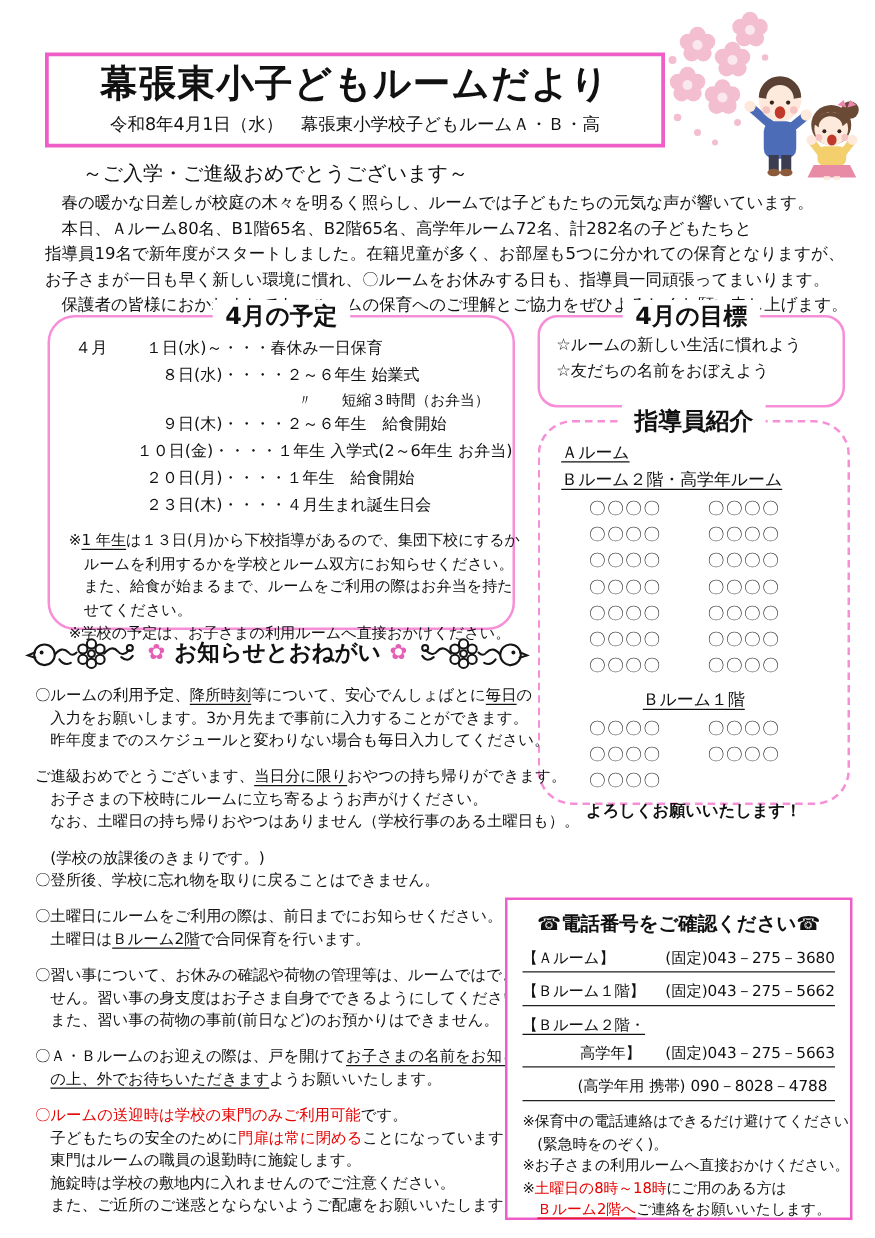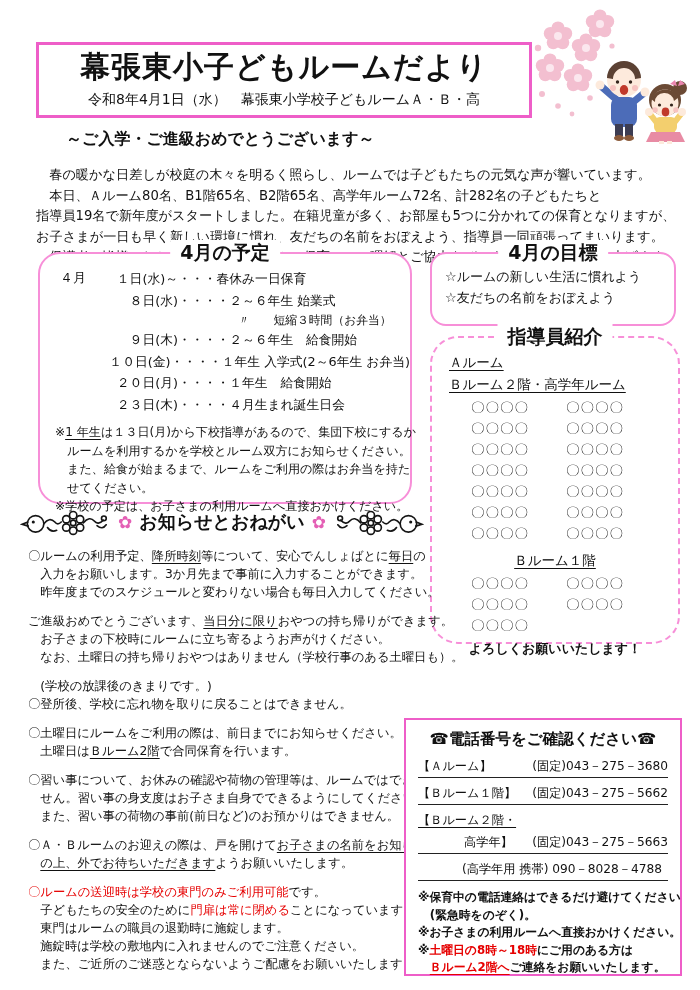--- a/index.html
+++ b/index.html
@@ -18,21 +18,21 @@
   
   .title-box{
     position:absolute;left:36px;top:42px;width:496px;height:76px;
     border:3px solid var(--pink1);text-align:center;background:#fff;
   }
   .main-title{font-size:30px;font-weight:bold;letter-spacing:1px;margin-top:2px;white-space:nowrap;}
   .subtitle{font-size:14px;margin-top:3px;white-space:nowrap;}
   .illustration{position:absolute;left:520px;top:2px;width:176px;height:142px;z-index:3;}
   
   .intro{position:absolute;left:36px;top:129px;width:656px;}
-  .intro-heading{font-weight:bold;font-size:16px;margin-left:30px;margin-bottom:15px;white-space:nowrap;}
+  .intro-heading{font-weight:normal;font-size:16px;margin-left:30px;margin-bottom:3px;white-space:nowrap;}
   .intro-lines>div{font-size:13.2px;line-height:20.5px;white-space:pre;}
   
   .box-title{
     position:absolute;top:-14px;left:50%;transform:translateX(-50%);
     background:#fff;padding:0 10px;font-weight:bold;font-size:19px;white-space:nowrap;
   }
   
   .sched-box{position:absolute;left:38px;top:252px;width:374px;height:252px;
     border:2.5px solid var(--pink2);border-radius:22px;background:#fff;}
   .sched-month{position:absolute;left:20px;top:15px;font-size:13px;}
@@ -79,21 +79,21 @@
   .phone-box{position:absolute;left:404px;top:718px;width:278px;height:258px;
     border:2.5px solid var(--pink1);background:#fff;padding:9px 12px 0 12px;}
   .phone-title{text-align:center;font-weight:bold;font-size:15.5px;margin-bottom:9px;white-space:nowrap;}
   .ph-row{display:flex;justify-content:space-between;font-size:12.2px;line-height:15px;
     border-bottom:1.3px solid #222;margin-bottom:8px;padding-bottom:3px;white-space:pre;}
   .ph-row.noline{border-bottom:none;margin-bottom:4px;}
   .ph-row.noline .ph-label{text-decoration:underline;text-underline-offset:2.5px;}
   .ph-row.indent{padding-left:46px;}
   .ph-row.numonly{justify-content:flex-end;padding-right:6px;}
   .phone-notes{margin-top:7px;font-size:11.8px;}
-  .phone-notes .rline{line-height:17.5px;font-weight:bold;}
+  .phone-notes .rline{line-height:17.5px;}
 </style>
 </head>
 <body>
 
 <div class="page">
 
   <div class="title-box">
     <div class="main-title">幕張東小子どもルームだより</div>
     <div class="subtitle">令和8年4月1日（水）　幕張東小学校子どもルームＡ・Ｂ・高</div>
   </div>
@@ -166,21 +166,21 @@
       </g>
     </svg>
   </div>
 
   <div class="intro">
     <div class="intro-heading">～ご入学・ご進級おめでとうございます～</div>
     <div class="intro-lines">
         <div>　春の暖かな日差しが校庭の木々を明るく照らし、ルームでは子どもたちの元気な声が響いています。</div>
         <div>　本日、Ａルーム80名、B1階65名、B2階65名、高学年ルーム72名、計282名の子どもたちと</div>
         <div>指導員19名で新年度がスタートしました。在籍児童が多く、お部屋も5つに分かれての保育となりますが、</div>
-        <div>お子さまが一日も早く新しい環境に慣れ、友だちの名前をおぼえよう、指導員一同頑張ってまいります。</div>
+        <div>お子さまが一日も早く新しい環境に慣れ、〇ルームをお休みする日も、指導員一同頑張ってまいります。</div>
         <div>　保護者の皆様におかれましても、ルームの保育へのご理解とご協力をぜひよろしくお願い申し上げます。</div>
       </div>
   </div>
 
   <div class="sched-box">
     <div class="box-title">4月の予定</div>
     <div class="sched-month">４月</div>
     <div class="sched-rows">
         <div class="sched-row">
         <span class="dt">１日(水)～</span>

